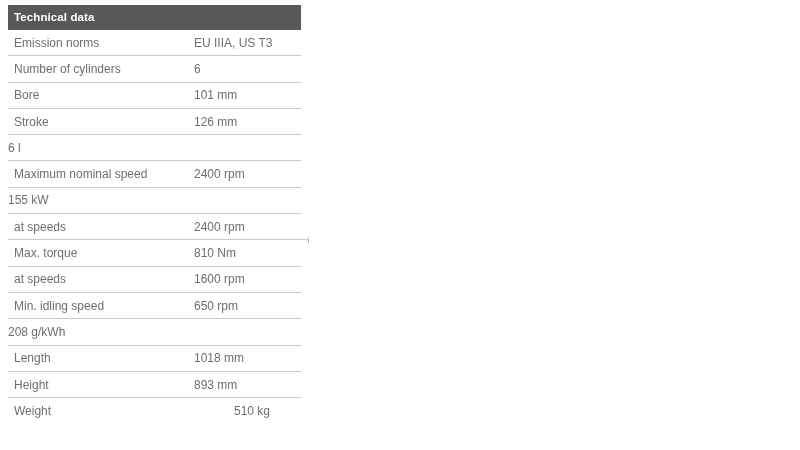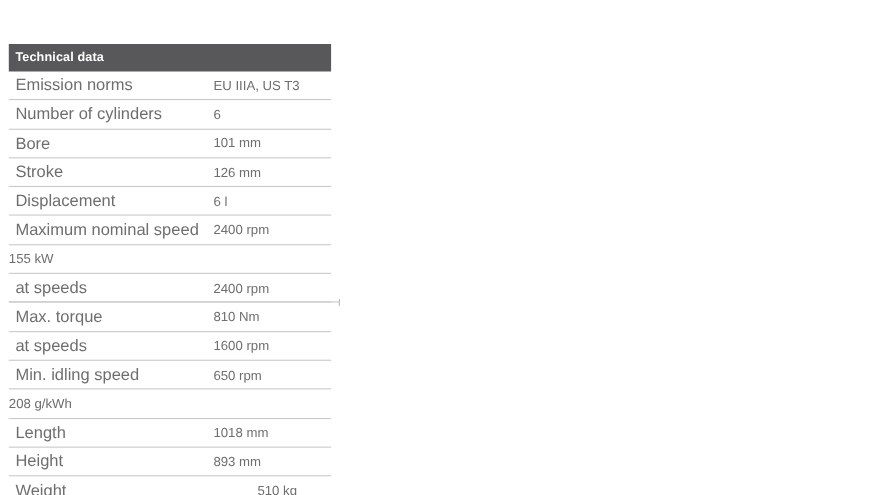--- a/index.html
+++ b/index.html
@@ -32,21 +32,20 @@
   }
 
   
   .spec-header {
     height: 25px;
     background: #58585a;
     display: flex;
     align-items: center;
     box-sizing: border-box;
     padding-left: 6px;
-    margin-top: 35px;
   }
   .spec-header-title {
     color: #ffffff;
     font-size: 11.5px;
     font-weight: bold;
     letter-spacing: 0.1px;
     line-height: 1;
   }
 
   
@@ -83,21 +82,21 @@
     width: 1px;
     height: 6px;
     background: #b5b5b5;
   }
 
   .spec-label {
     width: 186px;
     flex: 0 0 186px;
     box-sizing: border-box;
     padding-left: 6px;
-    font-size: 15px;
+    font-size: 12px;
     color: #6e6e6e;
     line-height: 1;
     white-space: nowrap;
   }
   .spec-value {
     flex: 1 1 auto;
     box-sizing: border-box;
     font-size: 12px;
     color: #6e6e6e;
     line-height: 1;
@@ -126,21 +125,20 @@
         </div>
         <div class="spec-row">
           <div class="spec-label">Bore</div>
           <div class="spec-value">101 mm</div>
         </div>
         <div class="spec-row">
           <div class="spec-label">Stroke</div>
           <div class="spec-value">126 mm</div>
         </div>
         <div class="spec-row">
-          <div class="spec-label">Displacement</div>
           <div class="spec-value">6 l</div>
         </div>
         <div class="spec-row">
           <div class="spec-label">Maximum nominal speed</div>
           <div class="spec-value">2400 rpm</div>
         </div>
         <div class="spec-row">
           <div class="spec-value">155 kW</div>
         </div>
         <div class="spec-row overhang">

